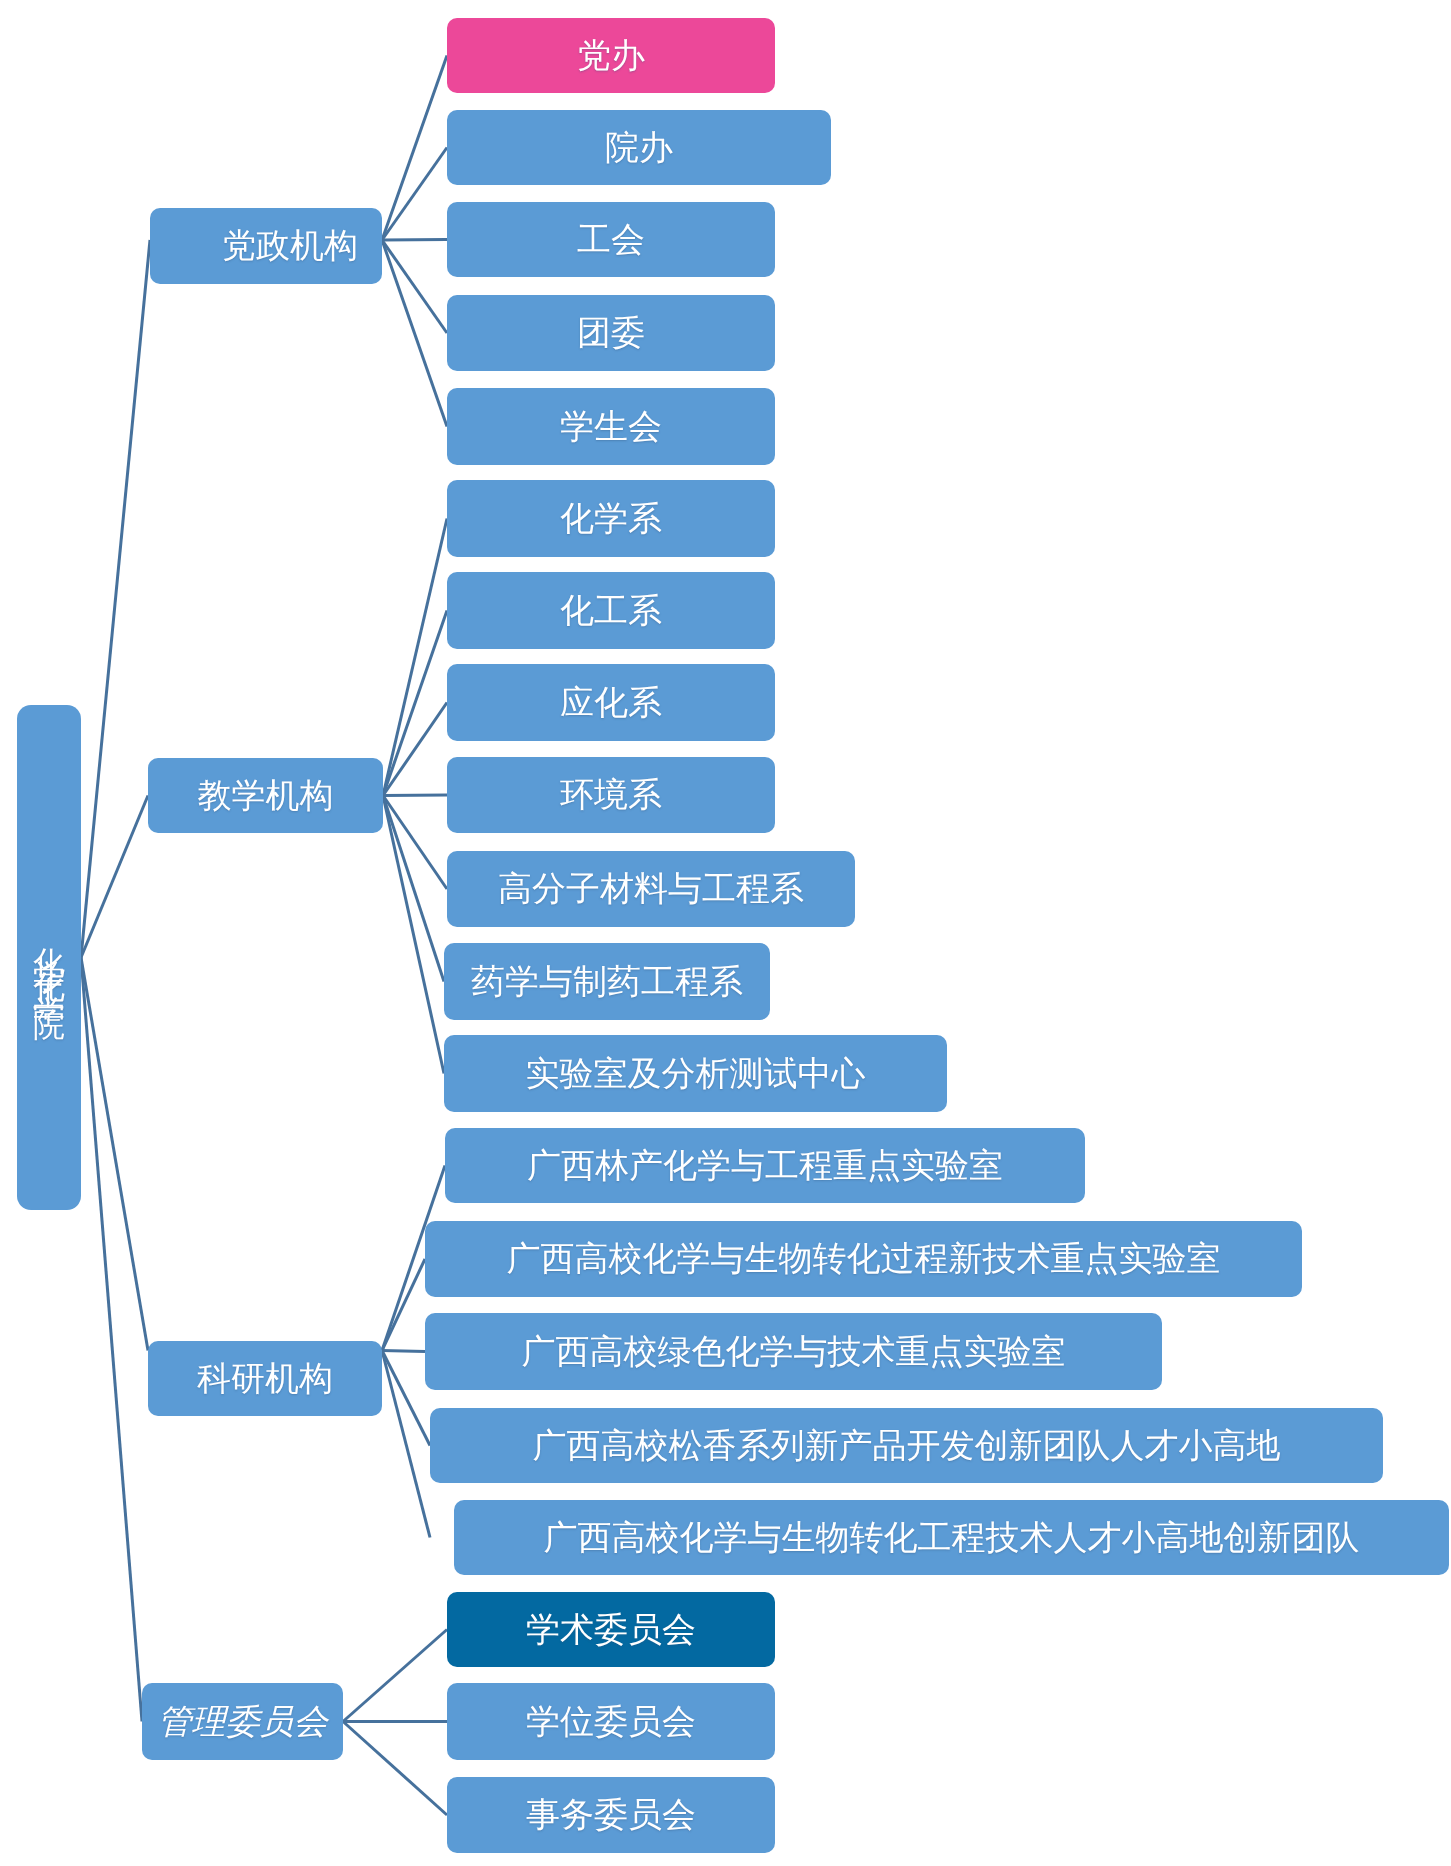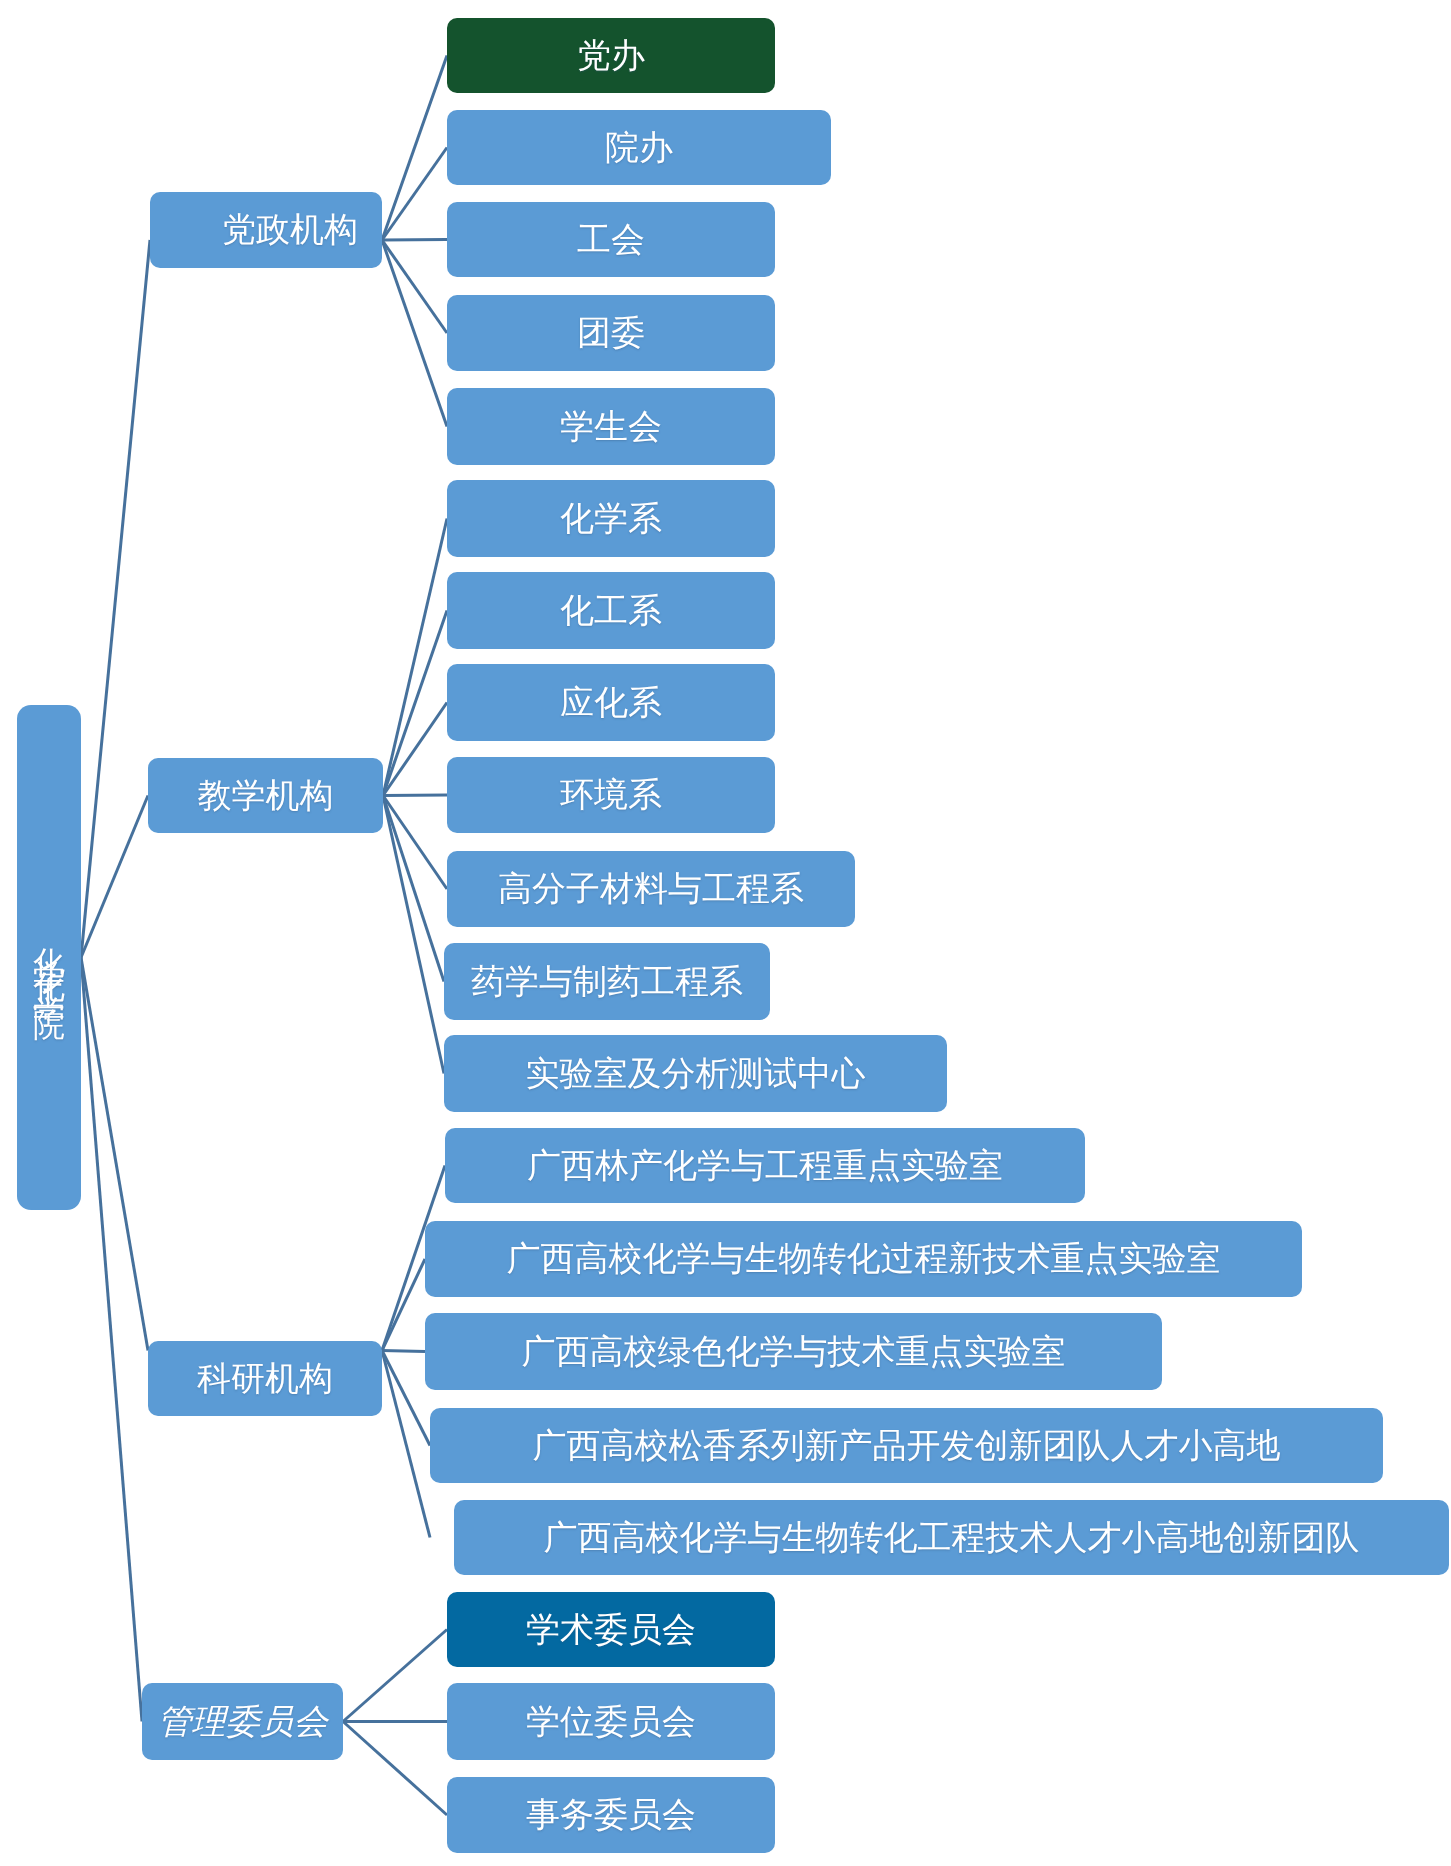--- a/index.html
+++ b/index.html
@@ -71,26 +71,26 @@
       <line x1="382" y1="1350.5" x2="425" y2="1259" stroke="#46719c" stroke-width="3"></line>
       <line x1="382" y1="1350.5" x2="425" y2="1351.5" stroke="#46719c" stroke-width="3"></line>
       <line x1="382" y1="1350.5" x2="430" y2="1445.5" stroke="#46719c" stroke-width="3"></line>
       <line x1="382" y1="1350.5" x2="430" y2="1537.5" stroke="#46719c" stroke-width="3"></line>
       <line x1="81" y1="957.5" x2="142" y2="1721.5" stroke="#46719c" stroke-width="3"></line>
       <line x1="343" y1="1721.5" x2="447" y2="1629.5" stroke="#46719c" stroke-width="3"></line>
       <line x1="343" y1="1721.5" x2="447" y2="1721.5" stroke="#46719c" stroke-width="3"></line>
       <line x1="343" y1="1721.5" x2="447" y2="1815" stroke="#46719c" stroke-width="3"></line>
     </svg>
   <div id="nodes">
-      <div class="node" style="left: 447px; top: 18px; width: 328px; height: 75px; background: #14532d; color: rgb(255, 255, 255);">党办</div>
+      <div class="node" style="left: 447px; top: 18px; width: 328px; height: 75px; background: #ec4899; color: rgb(255, 255, 255);">党办</div>
       <div class="node" style="left: 447px; top: 110px; width: 384px; height: 75px; background: rgb(91, 155, 213); color: rgb(255, 255, 255);">院办</div>
       <div class="node" style="left: 447px; top: 202px; width: 328px; height: 75px; background: rgb(91, 155, 213); color: rgb(255, 255, 255);">工会</div>
       <div class="node" style="left: 447px; top: 295px; width: 328px; height: 76px; background: rgb(91, 155, 213); color: rgb(255, 255, 255);">团委</div>
       <div class="node" style="left: 447px; top: 388px; width: 328px; height: 77px; background: rgb(91, 155, 213); color: rgb(255, 255, 255);">学生会</div>
-      <div class="node" style="left: 150px; top: 192px; width: 232px; height: 76px; background: rgb(91, 155, 213); color: rgb(255, 255, 255); padding-left: 48px;">党政机构</div>
+      <div class="node" style="left: 150px; top: 208px; width: 232px; height: 76px; background: rgb(91, 155, 213); color: rgb(255, 255, 255); padding-left: 48px;">党政机构</div>
       <div class="node" style="left: 447px; top: 480px; width: 328px; height: 77px; background: rgb(91, 155, 213); color: rgb(255, 255, 255); text-align: center;">化学系</div>
       <div class="node" style="left: 447px; top: 572px; width: 328px; height: 77px; background: rgb(91, 155, 213); color: rgb(255, 255, 255);">化工系</div>
       <div class="node" style="left: 447px; top: 664px; width: 328px; height: 77px; background: rgb(91, 155, 213); color: rgb(255, 255, 255);">应化系</div>
       <div class="node" style="left: 447px; top: 757px; width: 328px; height: 76px; background: rgb(91, 155, 213); color: rgb(255, 255, 255);">环境系</div>
       <div class="node" style="left: 447px; top: 851px; width: 408px; height: 76px; background: rgb(91, 155, 213); color: rgb(255, 255, 255);">高分子材料与工程系</div>
       <div class="node" style="left: 444px; top: 943px; width: 326px; height: 77px; background: rgb(91, 155, 213); color: rgb(255, 255, 255);">药学与制药工程系</div>
       <div class="node" style="left: 444px; top: 1035px; width: 503px; height: 77px; background: rgb(91, 155, 213); color: rgb(255, 255, 255);">实验室及分析测试中心</div>
       <div class="node" style="left: 148px; top: 758px; width: 235px; height: 75px; background: rgb(91, 155, 213); color: rgb(255, 255, 255);">教学机构</div>
       <div class="node" style="left: 445px; top: 1128px; width: 640px; height: 75px; background: rgb(91, 155, 213); color: rgb(255, 255, 255);">广西林产化学与工程重点实验室</div>
       <div class="node" style="left: 425px; top: 1221px; width: 877px; height: 76px; background: rgb(91, 155, 213); color: rgb(255, 255, 255);">广西高校化学与生物转化过程新技术重点实验室</div>

